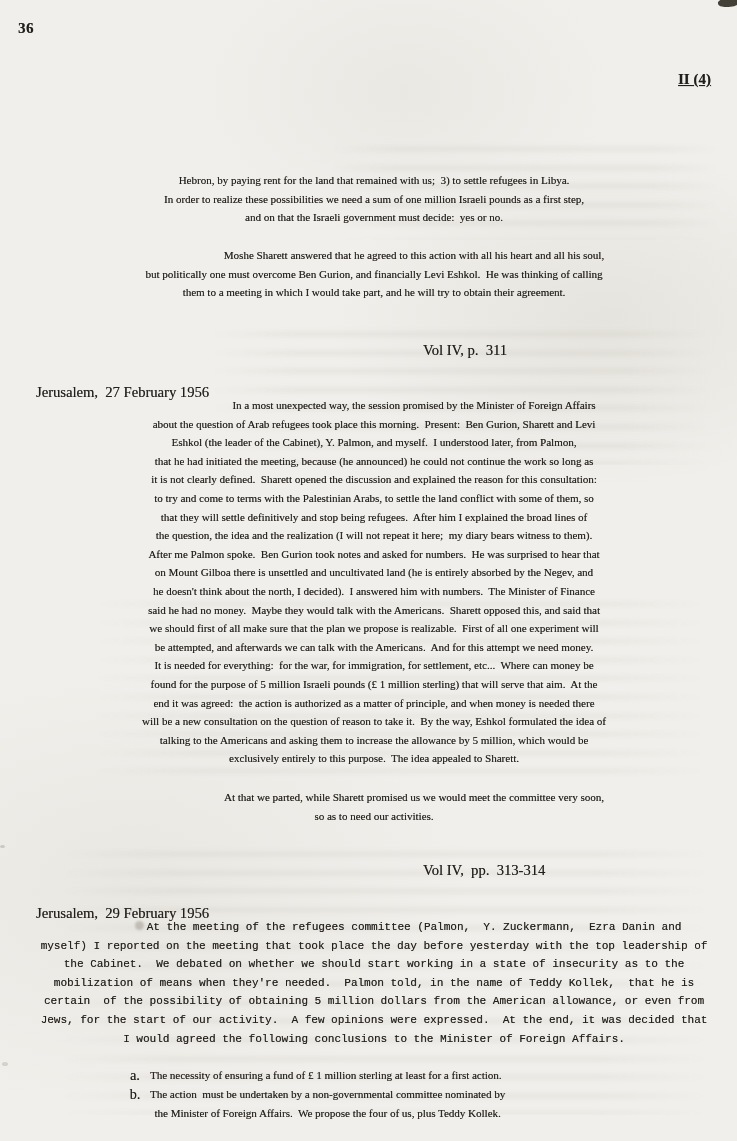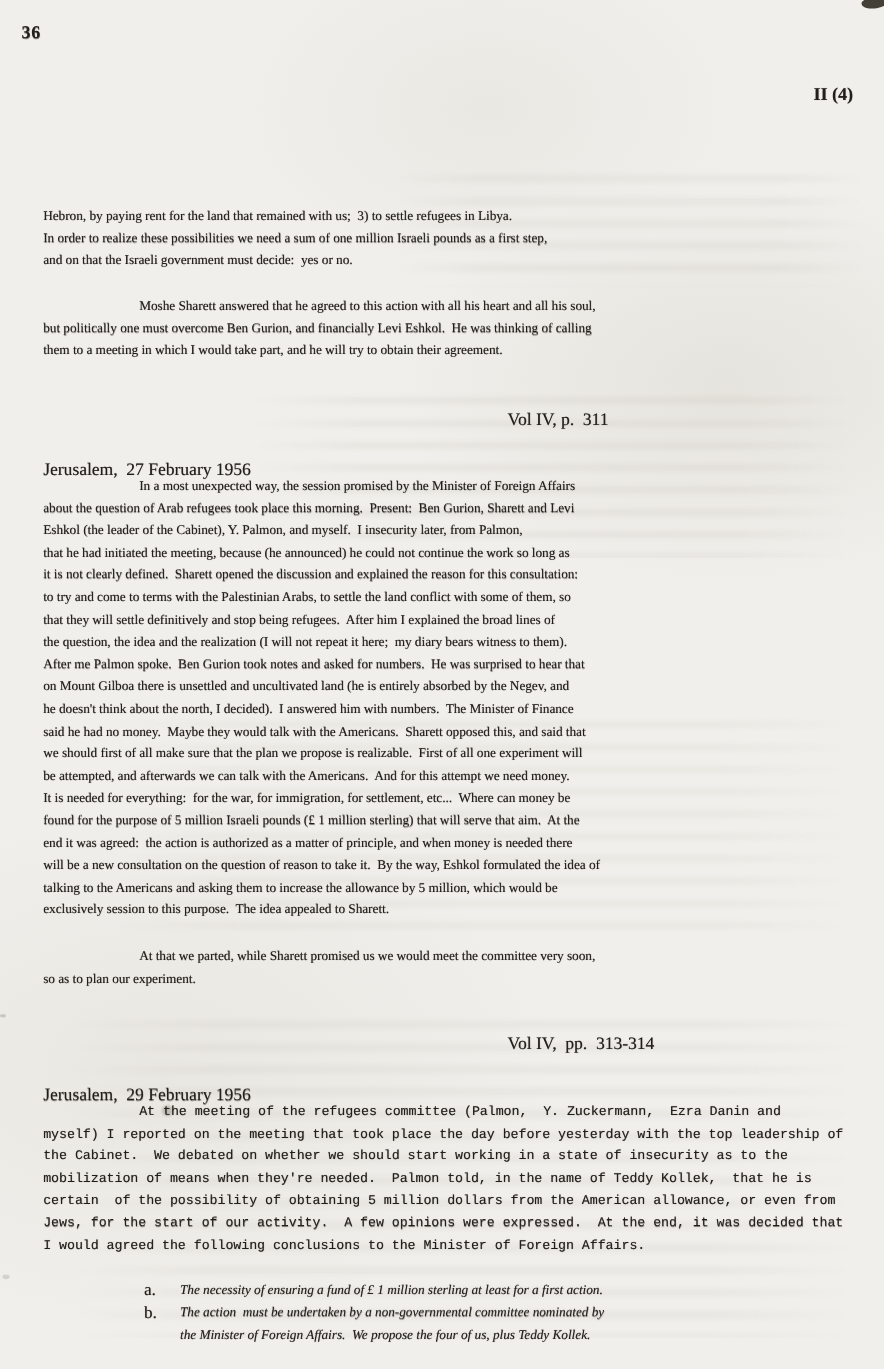--- a/index.html
+++ b/index.html
@@ -9,32 +9,33 @@
     margin:0;
     overflow:hidden;
     font-family:"Liberation Serif","DejaVu Serif",serif;
     color:#221f1b;
     background:
       radial-gradient(ellipse 420px 260px at 82% 28%, rgba(203,198,187,0.28), transparent 65%),
       radial-gradient(ellipse 520px 340px at 18% 78%, rgba(208,203,192,0.22), transparent 65%),
       radial-gradient(ellipse 300px 200px at 55% 8%, rgba(206,201,191,0.18), transparent 70%),
       #f0efeb;
     text-shadow:0.2px 0.2px 0.6px rgba(40,34,28,0.6);
+    text-align:center;
   }
   .block{position:absolute;}
   .para{width:676px;}
   .tline{white-space:pre;line-height:18.6px;font-size:11px;}
   .indent-first .tline:first-child{text-indent:80px;}
   .page-number{font-size:15px;font-weight:700;letter-spacing:0.5px;}
   .section-ref{font-size:15px;font-weight:600;}
   .heading,.cite{font-size:14.6px;white-space:pre;line-height:19px;margin-top:23px;}
   .doc-list{width:600px;}
   .list-item{display:flex;align-items:flex-start;}
   .list-marker{width:30px;flex:0 0 30px;font-size:14.2px;line-height:19px;}
-  .item-lines .tline{line-height:19px;font-style:italic;}
+  .item-lines .tline{line-height:19px;}
   
   .speck-tr{
     position:absolute;top:-2px;right:-3px;width:22px;height:9px;
     background:#353128;border-radius:40% 20% 50% 60%;
     transform:rotate(-8deg);opacity:0.92;
   }
   .speck{position:absolute;background:rgba(90,85,75,0.45);border-radius:50%;}
   .sp1{left:0px;top:845px;width:5px;height:3px;opacity:.5;}
   .sp2{left:2px;top:1062px;width:6px;height:4px;opacity:.4;}
   .sp3{left:135px;top:921px;width:9px;height:9px;background:rgba(120,114,102,0.35);filter:blur(1px);}
@@ -61,64 +62,64 @@
   <div class="bleed b1"></div>
   <div class="bleed b2"></div>
   <div class="bleed b3"></div>
   <div class="bleed b4"></div>
   <div class="speck-tr"></div>
   <div class="speck sp1"></div>
   <div class="speck sp2"></div>
   <div class="speck sp3"></div>
 
   <div class="block page-number" style="left:18px;top:20px;">36</div>
-  <div class="block section-ref" style="left:678px;top:71px;">II (4)</div>
+  <div class="block section-ref" style="left:678px;top:71px;text-decoration:underline;">II (4)</div>
 
   <div class="block para" style="left:36px;top:171px;">
       <div class="tline">Hebron, by paying rent for the land that remained with us;  3) to settle refugees in Libya.</div>
       <div class="tline">In order to realize these possibilities we need a sum of one million Israeli pounds as a first step,</div>
       <div class="tline">and on that the Israeli government must decide:  yes or no.</div>
     </div>
 
   <div class="block para indent-first" style="left:36px;top:246px;">
       <div class="tline">Moshe Sharett answered that he agreed to this action with all his heart and all his soul,</div>
       <div class="tline">but politically one must overcome Ben Gurion, and financially Levi Eshkol.  He was thinking of calling</div>
       <div class="tline">them to a meeting in which I would take part, and he will try to obtain their agreement.</div>
     </div>
 
   <div class="block cite" style="left:423px;top:318px;">Vol IV, p.  311</div>
 
   <div class="block heading" style="left:36px;top:360px;">Jerusalem,  27 February 1956</div>
 
   <div class="block para indent-first" style="left:36px;top:396px;">
       <div class="tline">In a most unexpected way, the session promised by the Minister of Foreign Affairs</div>
       <div class="tline">about the question of Arab refugees took place this morning.  Present:  Ben Gurion, Sharett and Levi</div>
-      <div class="tline">Eshkol (the leader of the Cabinet), Y. Palmon, and myself.  I insecurity later, from Palmon,</div>
+      <div class="tline">Eshkol (the leader of the Cabinet), Y. Palmon, and myself.  I understood later, from Palmon,</div>
       <div class="tline">that he had initiated the meeting, because (he announced) he could not continue the work so long as</div>
       <div class="tline">it is not clearly defined.  Sharett opened the discussion and explained the reason for this consultation:</div>
       <div class="tline">to try and come to terms with the Palestinian Arabs, to settle the land conflict with some of them, so</div>
       <div class="tline">that they will settle definitively and stop being refugees.  After him I explained the broad lines of</div>
       <div class="tline">the question, the idea and the realization (I will not repeat it here;  my diary bears witness to them).</div>
       <div class="tline">After me Palmon spoke.  Ben Gurion took notes and asked for numbers.  He was surprised to hear that</div>
       <div class="tline">on Mount Gilboa there is unsettled and uncultivated land (he is entirely absorbed by the Negev, and</div>
       <div class="tline">he doesn't think about the north, I decided).  I answered him with numbers.  The Minister of Finance</div>
       <div class="tline">said he had no money.  Maybe they would talk with the Americans.  Sharett opposed this, and said that</div>
       <div class="tline">we should first of all make sure that the plan we propose is realizable.  First of all one experiment will</div>
       <div class="tline">be attempted, and afterwards we can talk with the Americans.  And for this attempt we need money.</div>
       <div class="tline">It is needed for everything:  for the war, for immigration, for settlement, etc...  Where can money be</div>
       <div class="tline">found for the purpose of 5 million Israeli pounds (£ 1 million sterling) that will serve that aim.  At the</div>
       <div class="tline">end it was agreed:  the action is authorized as a matter of principle, and when money is needed there</div>
       <div class="tline">will be a new consultation on the question of reason to take it.  By the way, Eshkol formulated the idea of</div>
       <div class="tline">talking to the Americans and asking them to increase the allowance by 5 million, which would be</div>
-      <div class="tline">exclusively session to this purpose.  The idea appealed to Sharett.</div>
+      <div class="tline">exclusively entirely to this purpose.  The idea appealed to Sharett.</div>
     </div>
 
   <div class="block para indent-first" style="left:36px;top:788px;">
       <div class="tline">At that we parted, while Sharett promised us we would meet the committee very soon,</div>
-      <div class="tline">so as to plan our experiment.</div>
+      <div class="tline">so as to need our activities.</div>
     </div>
 
   <div class="block cite" style="left:423px;top:838px;">Vol IV,  pp.  313-314</div>
 
   <div class="block heading" style="left:36px;top:881px;">Jerusalem,  29 February 1956</div>
 
   <div class="block para indent-first" style="left:36px;top:918px;font-family:Liberation Mono, monospace;">
       <div class="tline">At the meeting of the refugees committee (Palmon,  Y. Zuckermann,  Ezra Danin and</div>
       <div class="tline">myself) I reported on the meeting that took place the day before yesterday with the top leadership of</div>
       <div class="tline">the Cabinet.  We debated on whether we should start working in a state of insecurity as to the</div>

